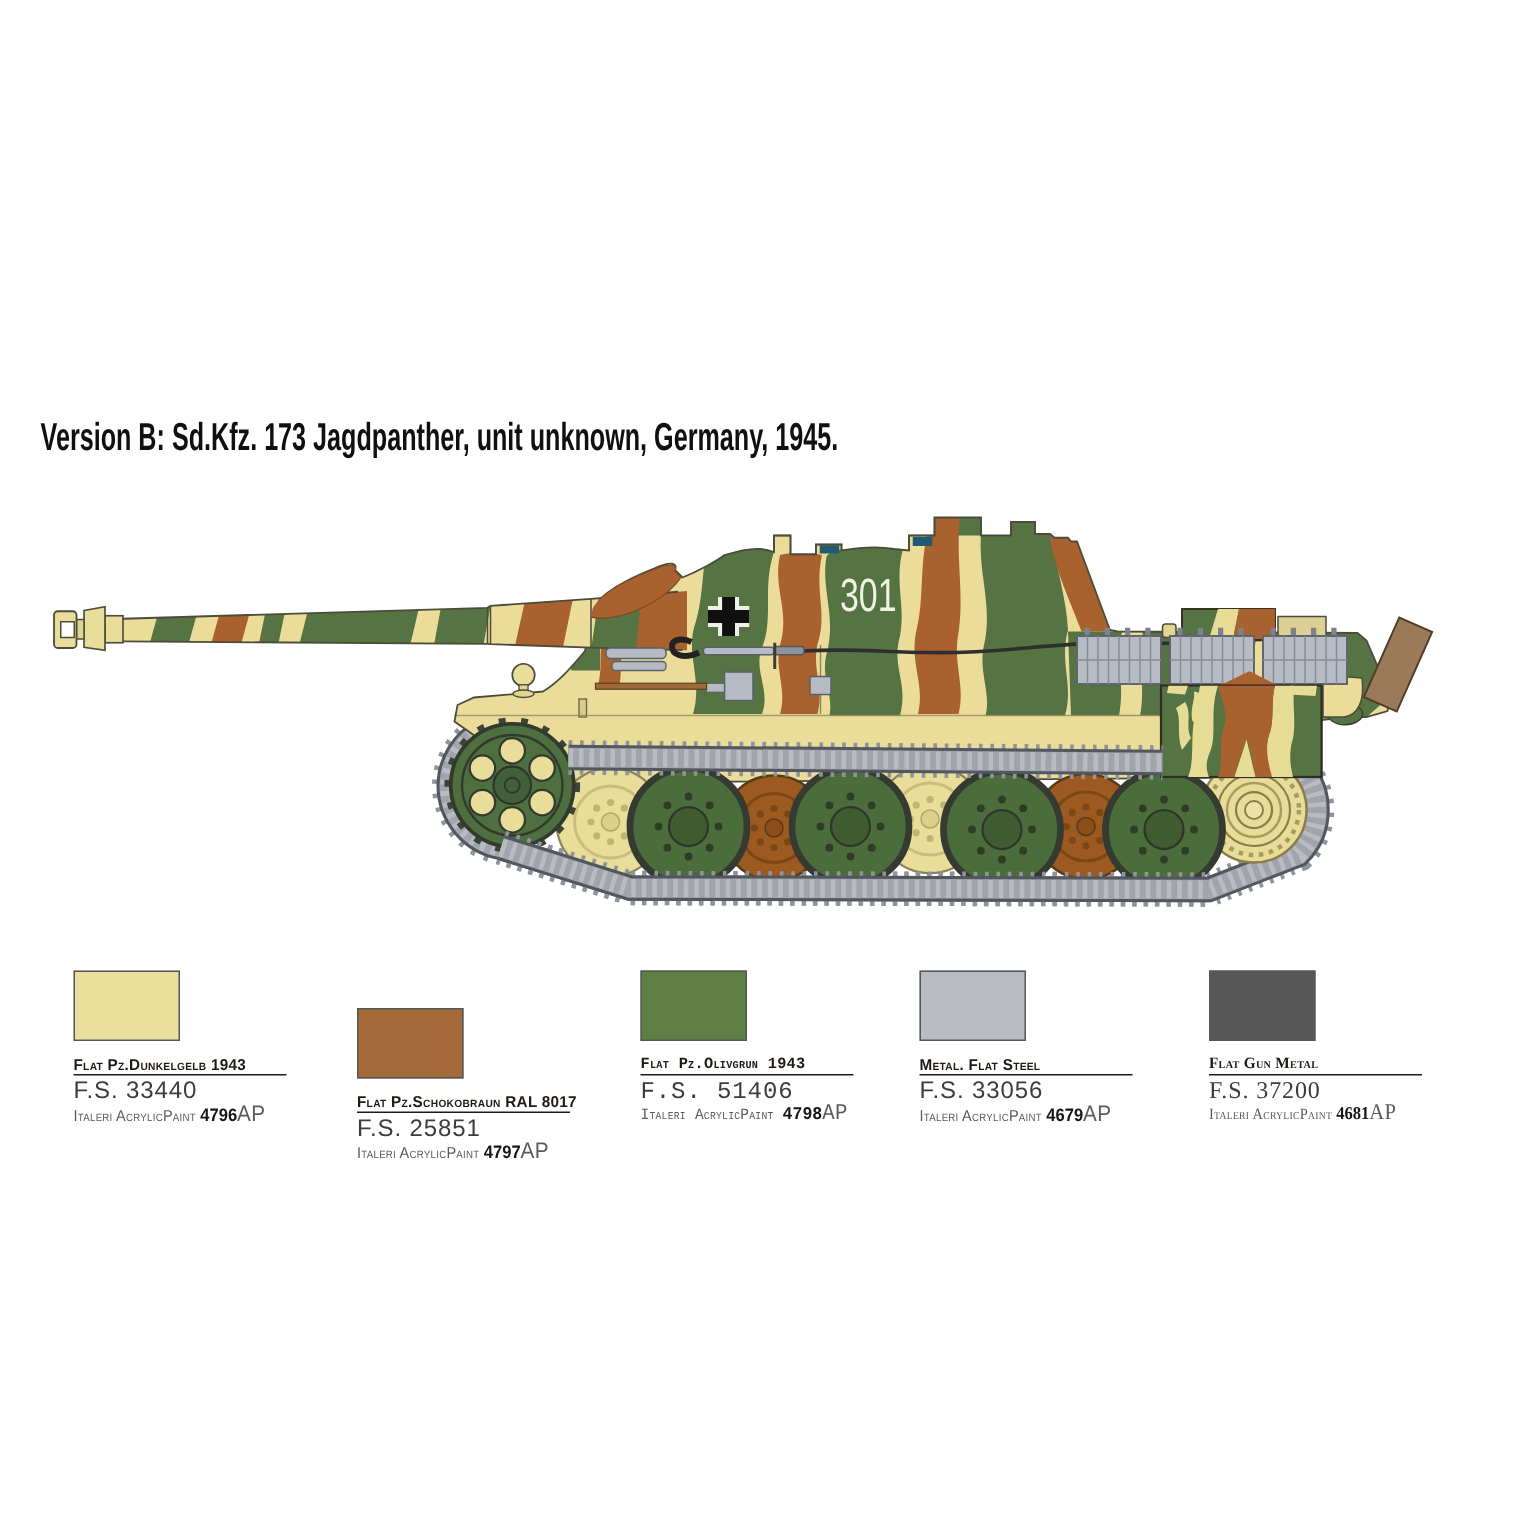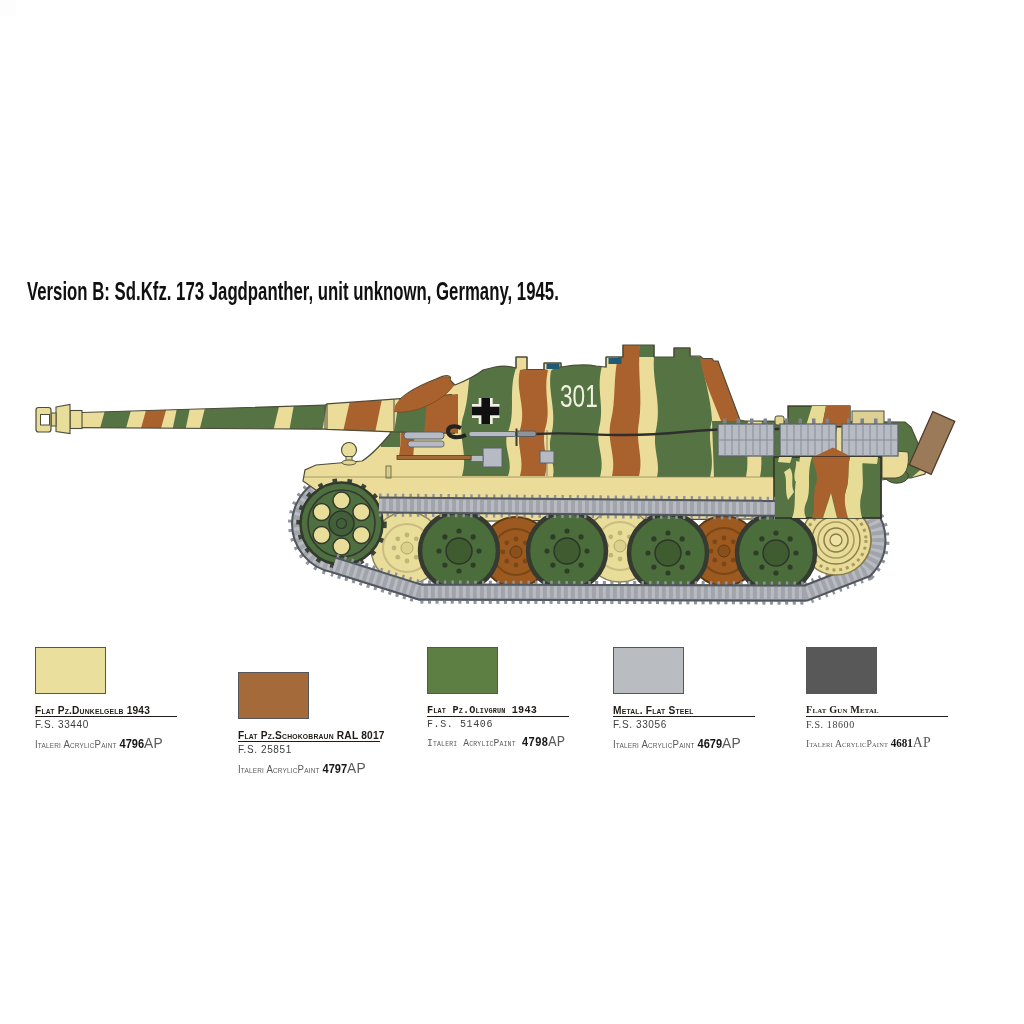--- a/index.html
+++ b/index.html
@@ -4,21 +4,21 @@
 <style>
 html,body{margin:0;padding:0;background:#ffffff;}
 body{font-family:"Liberation Sans",sans-serif;width:1024px;height:1024px;overflow:hidden;}
 #page{position:relative;width:1024px;height:1008px;background:#fff;}
 .caption{position:absolute;left:27px;top:275.5px;font-weight:bold;font-size:26px;color:#101010;transform:scaleX(0.645);transform-origin:0 0;white-space:nowrap;letter-spacing:0px;}
 .col{position:absolute;width:200px;height:110px;}
 .col>div{position:absolute;left:0;}
 .sw{top:0;width:69px;height:45px;border:1.5px solid #55565a;}
 .lbl{top:56.5px;font-weight:bold;color:#1f1a14;font-size:10.5px;font-variant:small-caps;transform:scaleX(0.97);transform-origin:0 0;white-space:nowrap;letter-spacing:0.2px;}
 .rule{top:69px;height:0;border-top:1.5px solid #1c1c1c;width:142px;}
-.fs{top:71.5px;font-size:10px;color:#3c3c3c;letter-spacing:0.6px;white-space:nowrap;}
+.fs{top:71.5px;font-size:16px;color:#3c3c3c;letter-spacing:0.6px;white-space:nowrap;}
 .ital{top:87px;font-size:10.5px;color:#5a5a58;font-variant:small-caps;transform:scaleX(0.92);transform-origin:0 0;white-space:nowrap;letter-spacing:0.2px;}
 .ital b{color:#161616;font-size:12px;font-variant:normal;letter-spacing:0;}
 .ital span.ap{font-variant:normal;font-size:15px;}
 </style>
 </head>
 <body>
 <div id="page">
 
 <div style="position:absolute;left:0;top:0;width:16px;height:16px;background:#fdfdfd;"></div>
 
@@ -364,21 +364,21 @@
 <path d="M 334,565 L 420,592 L 806,593" fill="none" stroke="#b8bcc2" stroke-width="12" stroke-dasharray="3 4"></path>
 
 <g>
 <path d="M 485.7,398 V 424 M 472,411 H 499.5" stroke="#f0f0e6" stroke-width="14"></path>
 <path d="M 485.7,398 V 424 M 472,411 H 499.5" stroke="#101010" stroke-width="8.6"></path>
 </g>
 
 <text transform="translate(560 407) scale(0.73 1)" x="0" y="0" font-family="Liberation Sans, sans-serif" font-size="31" fill="#f0f2e2">301</text>
 </svg>
 
-<div class="col" style="left:35px;top:647px;">
+<div class="col" style="left:49px;top:647px;">
 
 <div class="sw" style="background:#eadf9c;"></div>
 
 <div class="lbl">Flat Pz.Dunkelgelb <b>1943</b></div>
 
 <div class="rule"></div>
 
 <div class="fs">F.S. 33440</div>
 
 <div class="ital">Italeri AcrylicPaint <b>4796</b><span class="ap">AP</span></div>
@@ -424,18 +424,18 @@
 </div>
 
 <div class="col" style="left:806px;top:647px;font-family:Liberation Serif, serif;">
 
 <div class="sw" style="background:#585859;"></div>
 
 <div class="lbl">Flat Gun Metal</div>
 
 <div class="rule"></div>
 
-<div class="fs">F.S. 18600</div>
+<div class="fs">F.S. 37200</div>
 
 <div class="ital">Italeri AcrylicPaint <b>4681</b><span class="ap">AP</span></div>
 </div>
 
 </div>
 
 </body></html>

